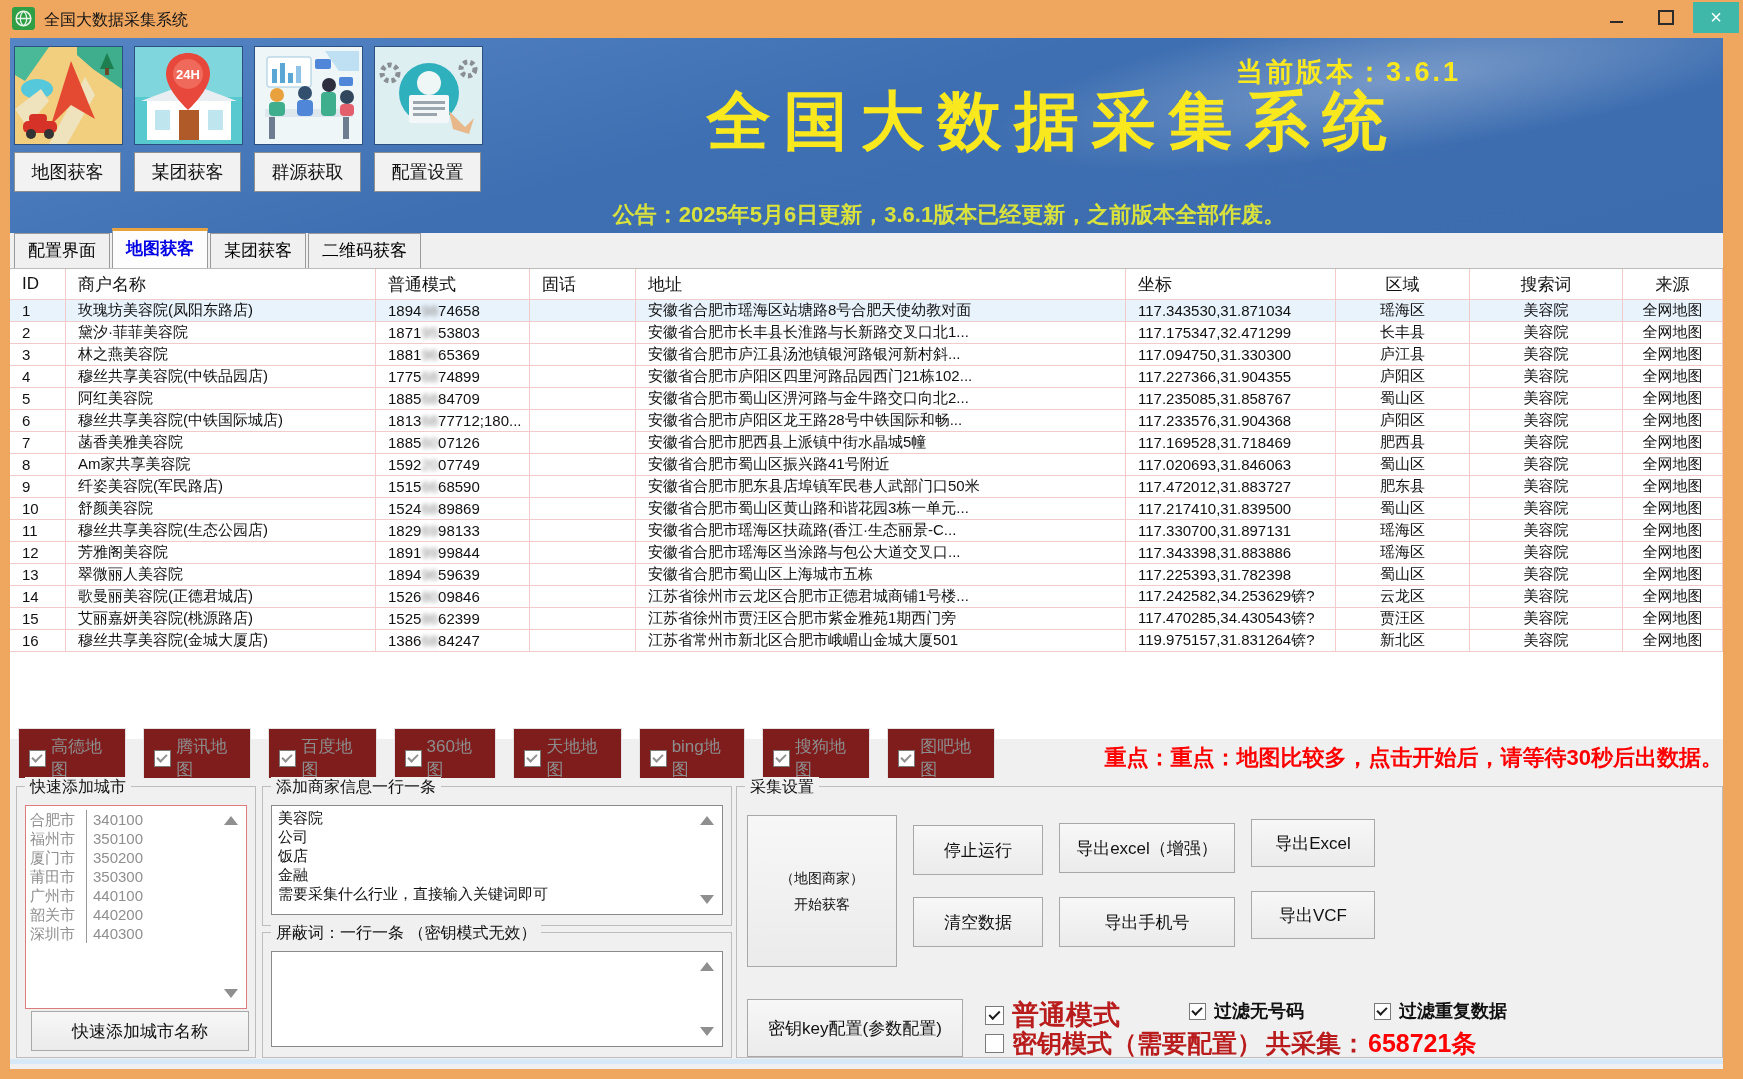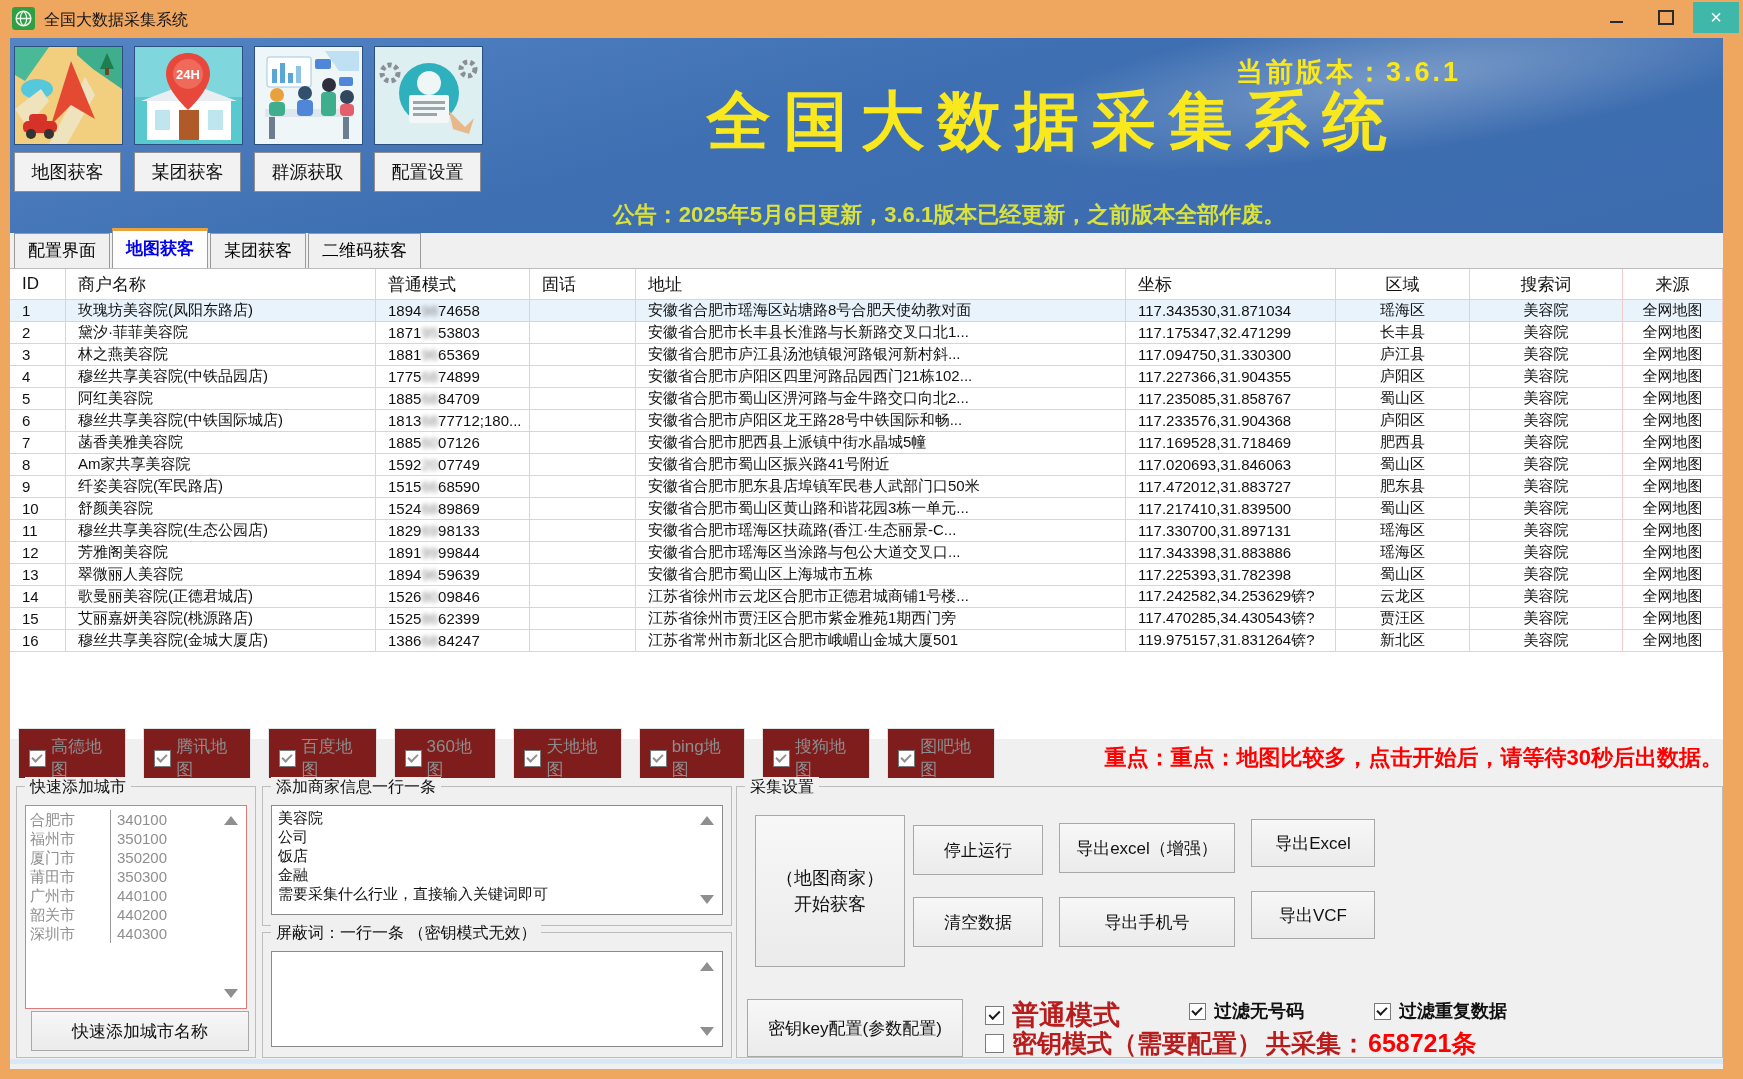--- a/index.html
+++ b/index.html
@@ -51,30 +51,30 @@
   .cb{display:inline-block;width:15px;height:15px;background:#fff;border:1px solid #7a7a7a;position:relative;flex:none;}
   .cb.on::after{content:"";position:absolute;left:2px;top:3px;width:8px;height:4px;border-left:2px solid #1d1d1d;border-bottom:2px solid #1d1d1d;transform:rotate(-45deg);}
   .cb.gray::after{border-color:#909090;}
   .notice{margin-left:92px;font-size:22px;font-weight:bold;color:#fe0000;white-space:nowrap;}
   
   .bottom{position:absolute;left:0;top:740px;width:1713px;height:286px;background:#f0f0f0;}
   .group{position:absolute;border:1px solid #bdbdbd;background:#f0f0f0;}
   .legend{position:absolute;top:-10px;left:8px;background:#f0f0f0;padding:0 5px;font-size:16px;color:#111;white-space:nowrap;}
   .citybox{position:absolute;left:8px;top:18px;right:8px;height:204px;background:#fff;border:1px solid #de7b7b;padding:4px 0 0 4px;box-sizing:border-box;overflow:hidden;}
   .city-row{display:grid;grid-template-columns:56px auto;font-size:15px;line-height:19px;color:#8f8f8f;}
-  .city-code{border-left:1px solid #9a9a9a;padding-left:6px;margin-left:24px;}
+  .city-code{border-left:1px solid #9a9a9a;padding-left:6px;}
   .arrow-up,.arrow-down{position:absolute;right:8px;width:0;height:0;border-left:7px solid transparent;border-right:7px solid transparent;}
   .arrow-up{top:10px;border-bottom:9px solid #8f8f8f;}
   .arrow-down{bottom:10px;border-top:9px solid #8f8f8f;}
   .btn{background:linear-gradient(180deg,#f7f7f7,#ebebeb);border:1px solid #a8a8a8;display:flex;align-items:center;justify-content:center;font-size:17px;color:#111;text-align:center;}
   .city-btn{position:absolute;left:14px;right:6px;bottom:6px;height:38px;}
   .ta{position:absolute;left:8px;top:18px;right:8px;bottom:10px;background:#fff;border:1px solid #8a8a8a;padding:2px 6px;box-sizing:border-box;
      font-size:15px;line-height:19px;color:#111;white-space:pre-line;overflow:hidden;}
   
-  .start-btn{position:absolute;left:10px;top:28px;width:148px;height:150px;font-size:18px;line-height:26px;flex-direction:column;margin-left:8px;}
+  .start-btn{position:absolute;left:10px;top:28px;width:148px;height:150px;font-size:14px;line-height:26px;flex-direction:column;}
   .b-stop{position:absolute;left:176px;top:38px;width:128px;height:48px;}
   .b-xenh{position:absolute;left:322px;top:36px;width:174px;height:48px;}
   .b-xls{position:absolute;left:514px;top:32px;width:122px;height:46px;}
   .b-clear{position:absolute;left:176px;top:110px;width:128px;height:48px;}
   .b-phone{position:absolute;left:322px;top:110px;width:174px;height:48px;}
   .b-vcf{position:absolute;left:514px;top:104px;width:122px;height:46px;}
   .b-key{position:absolute;left:10px;top:212px;width:214px;height:56px;}
   .mode-row{position:absolute;display:flex;align-items:center;gap:8px;white-space:nowrap;}
   .mode-big{font-size:27px;font-weight:bold;color:#b91c1c;}
   .mode-small{font-size:18px;font-weight:bold;color:#111;}

